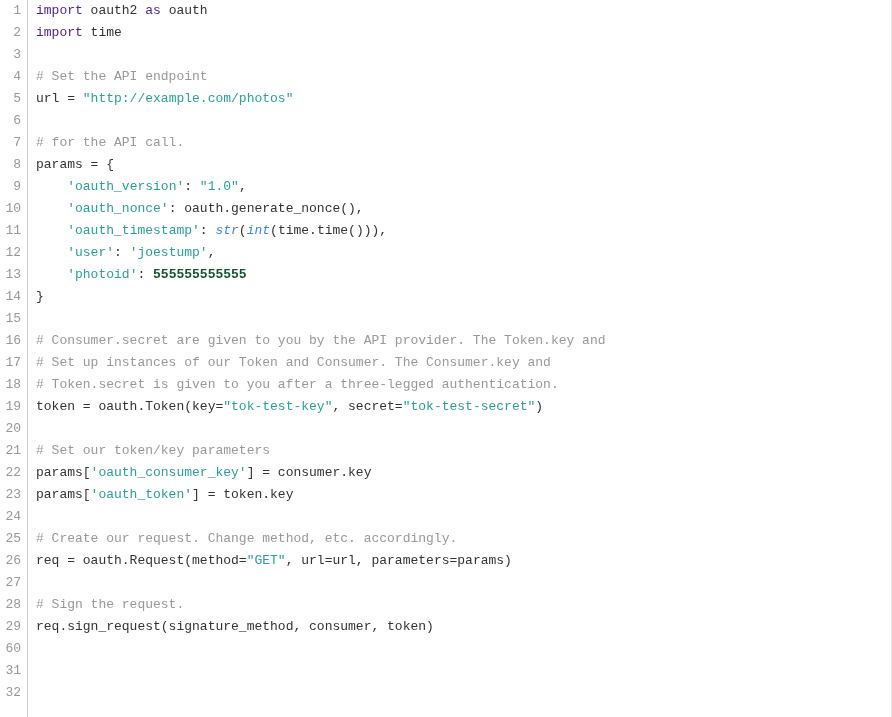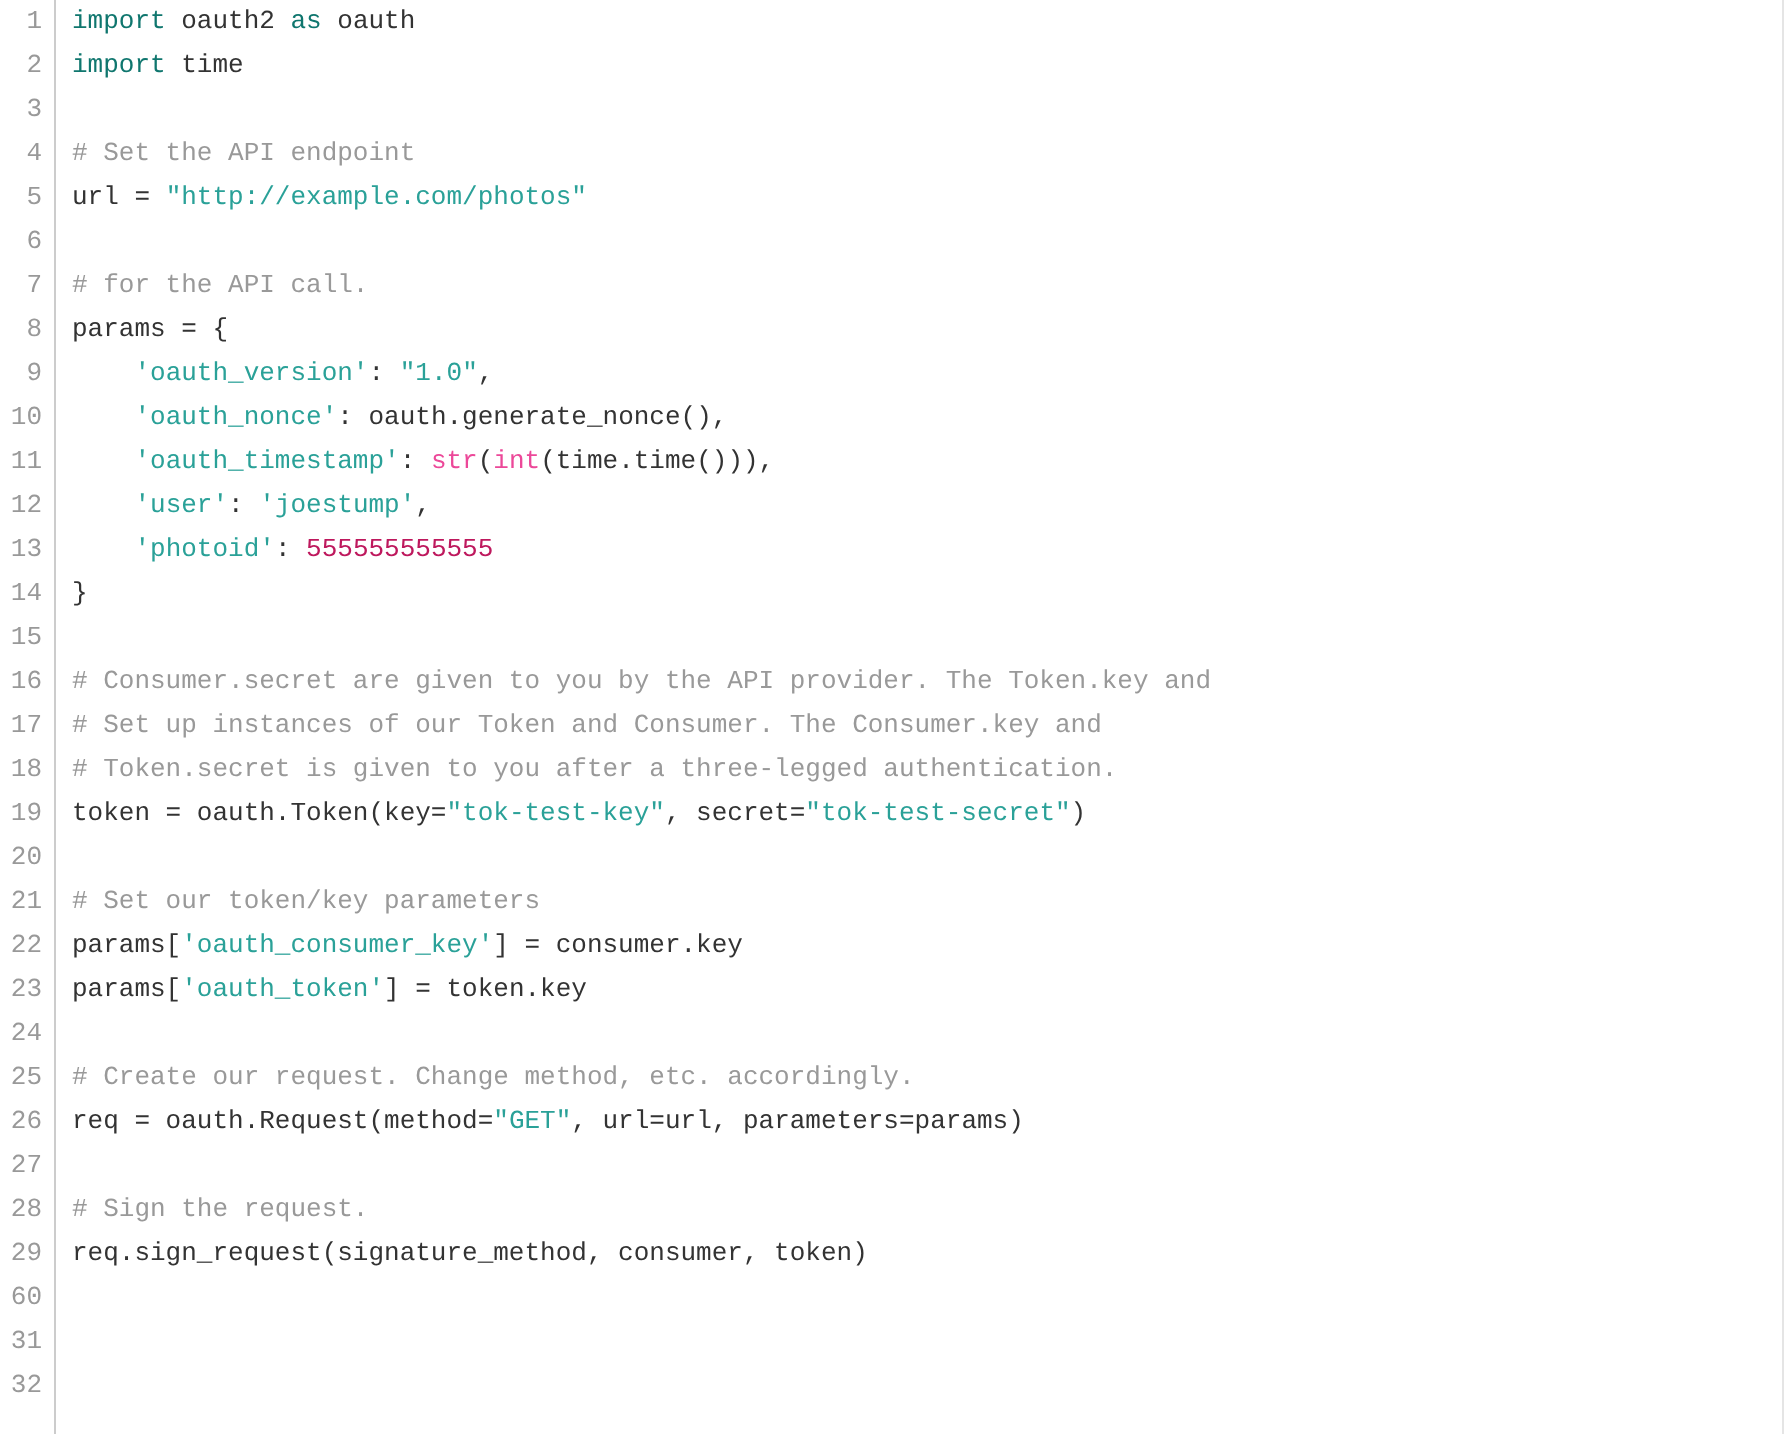--- a/index.html
+++ b/index.html
@@ -34,25 +34,25 @@
     flex: 1;
     padding-left: 8px;
     background: #fff;
     border-right: 1px solid #e5e5e5;
   }
   .line {
     height: 22px;
     white-space: pre;
     color: #333;
   }
-  .kw  { color: #0f766e; }   
+  .kw  { color: #4c1d95; }   
   .str { color: #2aa198; }   
-  .num { color: #be185d; }   
+  .num { color: #14532d; font-weight: bold; }   
   .cmt { color: #999; }
-  .bi  { color: #ec4899; }
+  .bi  { color: #3b82f6; font-style: italic; }
 </style>
 </head>
 <body>
 
 <div class="container">
   <div class="gutter" id="gutter">
       <div>1</div>
       <div>2</div>
       <div>3</div>
       <div>4</div>

